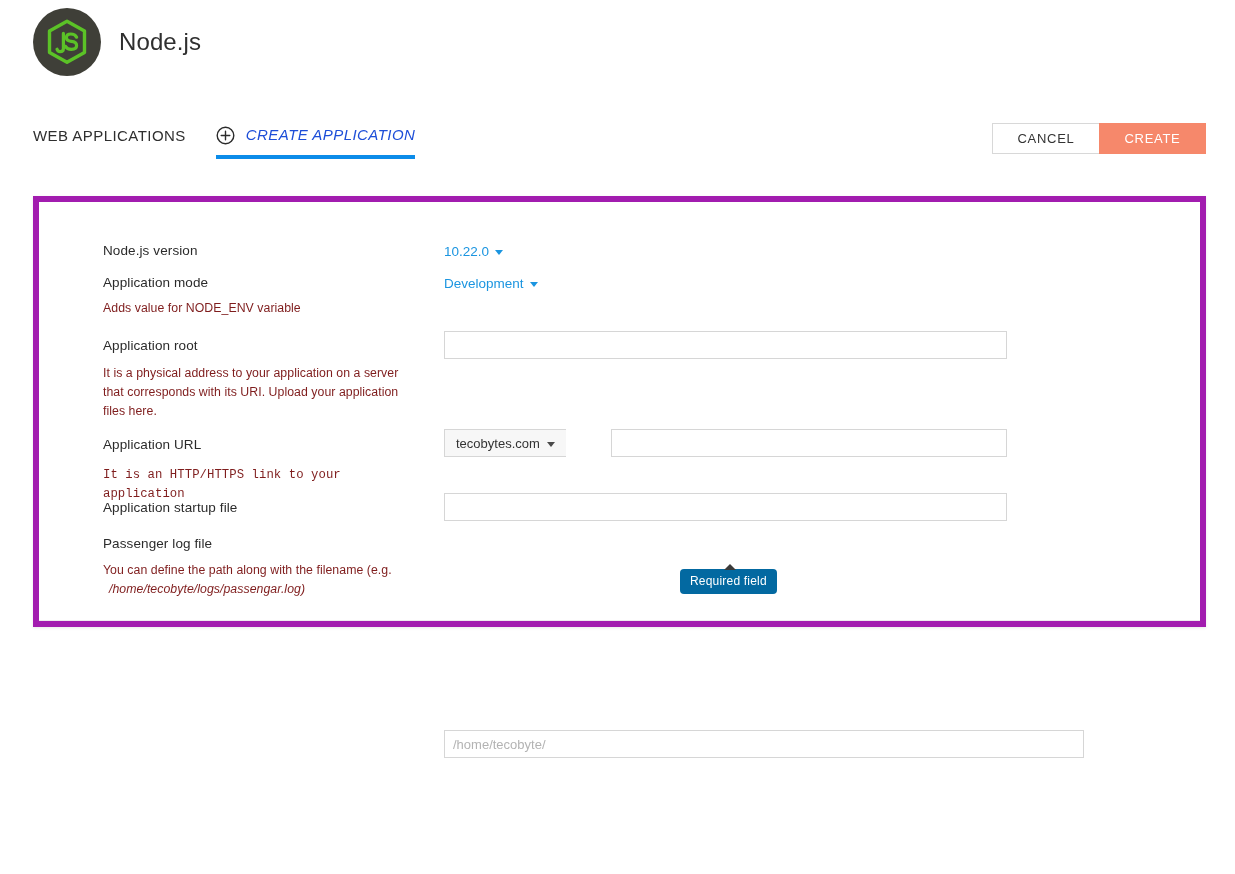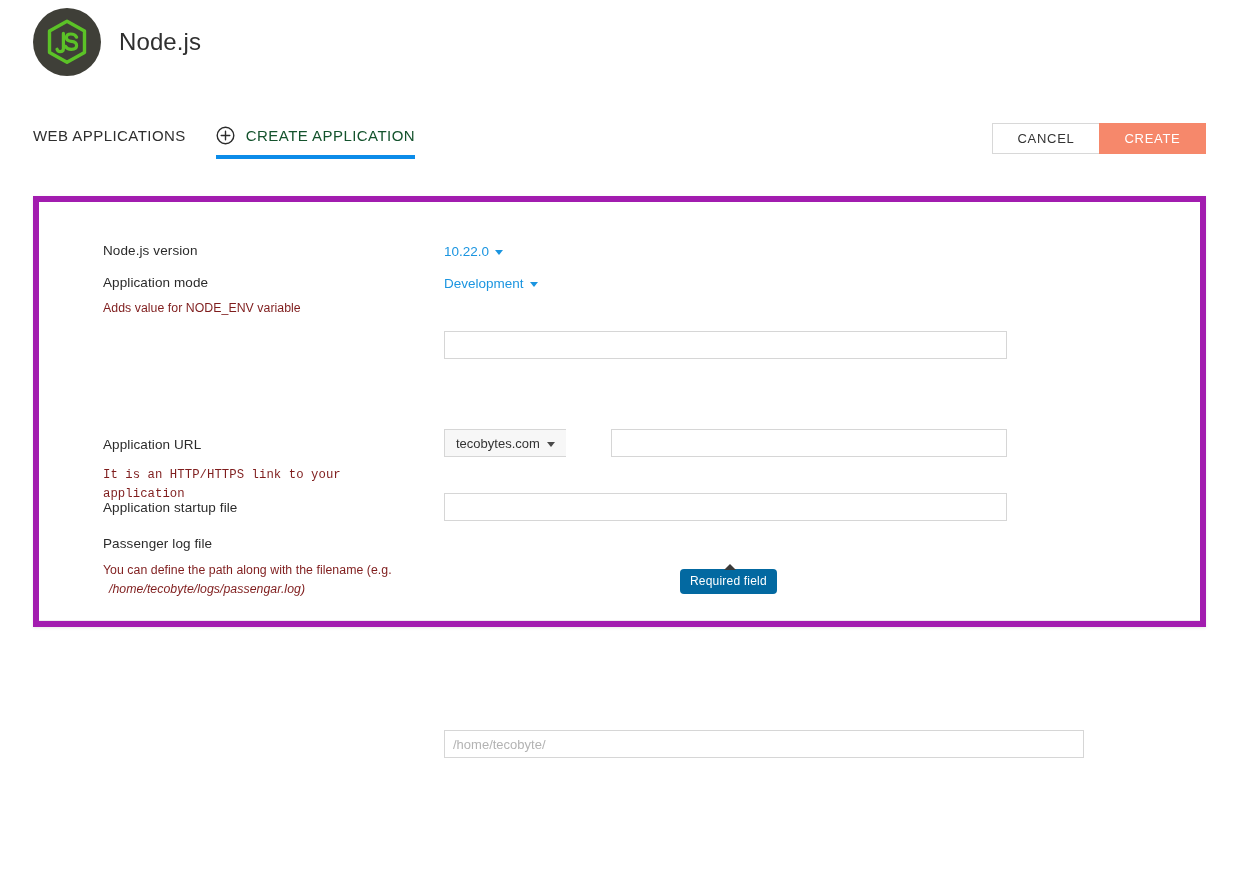--- a/index.html
+++ b/index.html
@@ -53,30 +53,30 @@
     align-items: flex-start;
   }
   .tabs {
     display: flex;
     align-items: center;
     gap: 30px;
   }
   .tab {
     position: relative;
     display: flex;
-    align-items: center;
+    align-items: flex-start;
     gap: 11px;
     font-size: 15px;
     letter-spacing: 0.45px;
     color: #2f2f2f;
     padding: 8px 0 14px 0;
     cursor: pointer;
     user-select: none;
   }
-  .tab.active { color: #14532d; }
+  .tab.active { color: #1d4ed8; font-style: italic; }
   .tab.active::after {
     content: "";
     position: absolute;
     left: 0; right: 0; bottom: 0;
     height: 4px;
     background: #0c8ce9;
   }
   .plus-circle {
     width: 19px; height: 19px;
     display: inline-block;
@@ -326,20 +326,24 @@
       <div class="flabel">Application mode</div>
       <div class="fhint" style="margin-top:7px;">Adds value for NODE_ENV variable</div>
     </div>
     <div class="field" style="left:405px; top:72px;">
       <span class="dropdown-link">
         <span>Development</span>
         <i class="caret"></i>
       </span>
     </div>
 
+    <div class="field" style="left:64px; top:135px;">
+      <div class="flabel">Application root</div>
+      <div class="fhint" style="margin-top:9px; width:300px;">It is a physical address to your application on a server that corresponds with its URI. Upload your application files here.</div>
+    </div>
     <input class="inp" style="position: absolute; left: 405px; top: 129px; width: 563px;" value="" placeholder="">
     <div class="tooltip" style="left:641px; top:367px;">Required field</div>
 
     <div class="field" style="left:64px; top:234px;">
       <div class="flabel">Application URL</div>
       <div class="fhint" style="margin-top:12px;font-family:Liberation Mono, monospace;">It is an HTTP/HTTPS link to your application</div>
     </div>
     <div class="input-group" style="position:absolute; left:405px; top:227px; width:563px;">
       <div class="prepend">
         <span>tecobytes.com</span>

